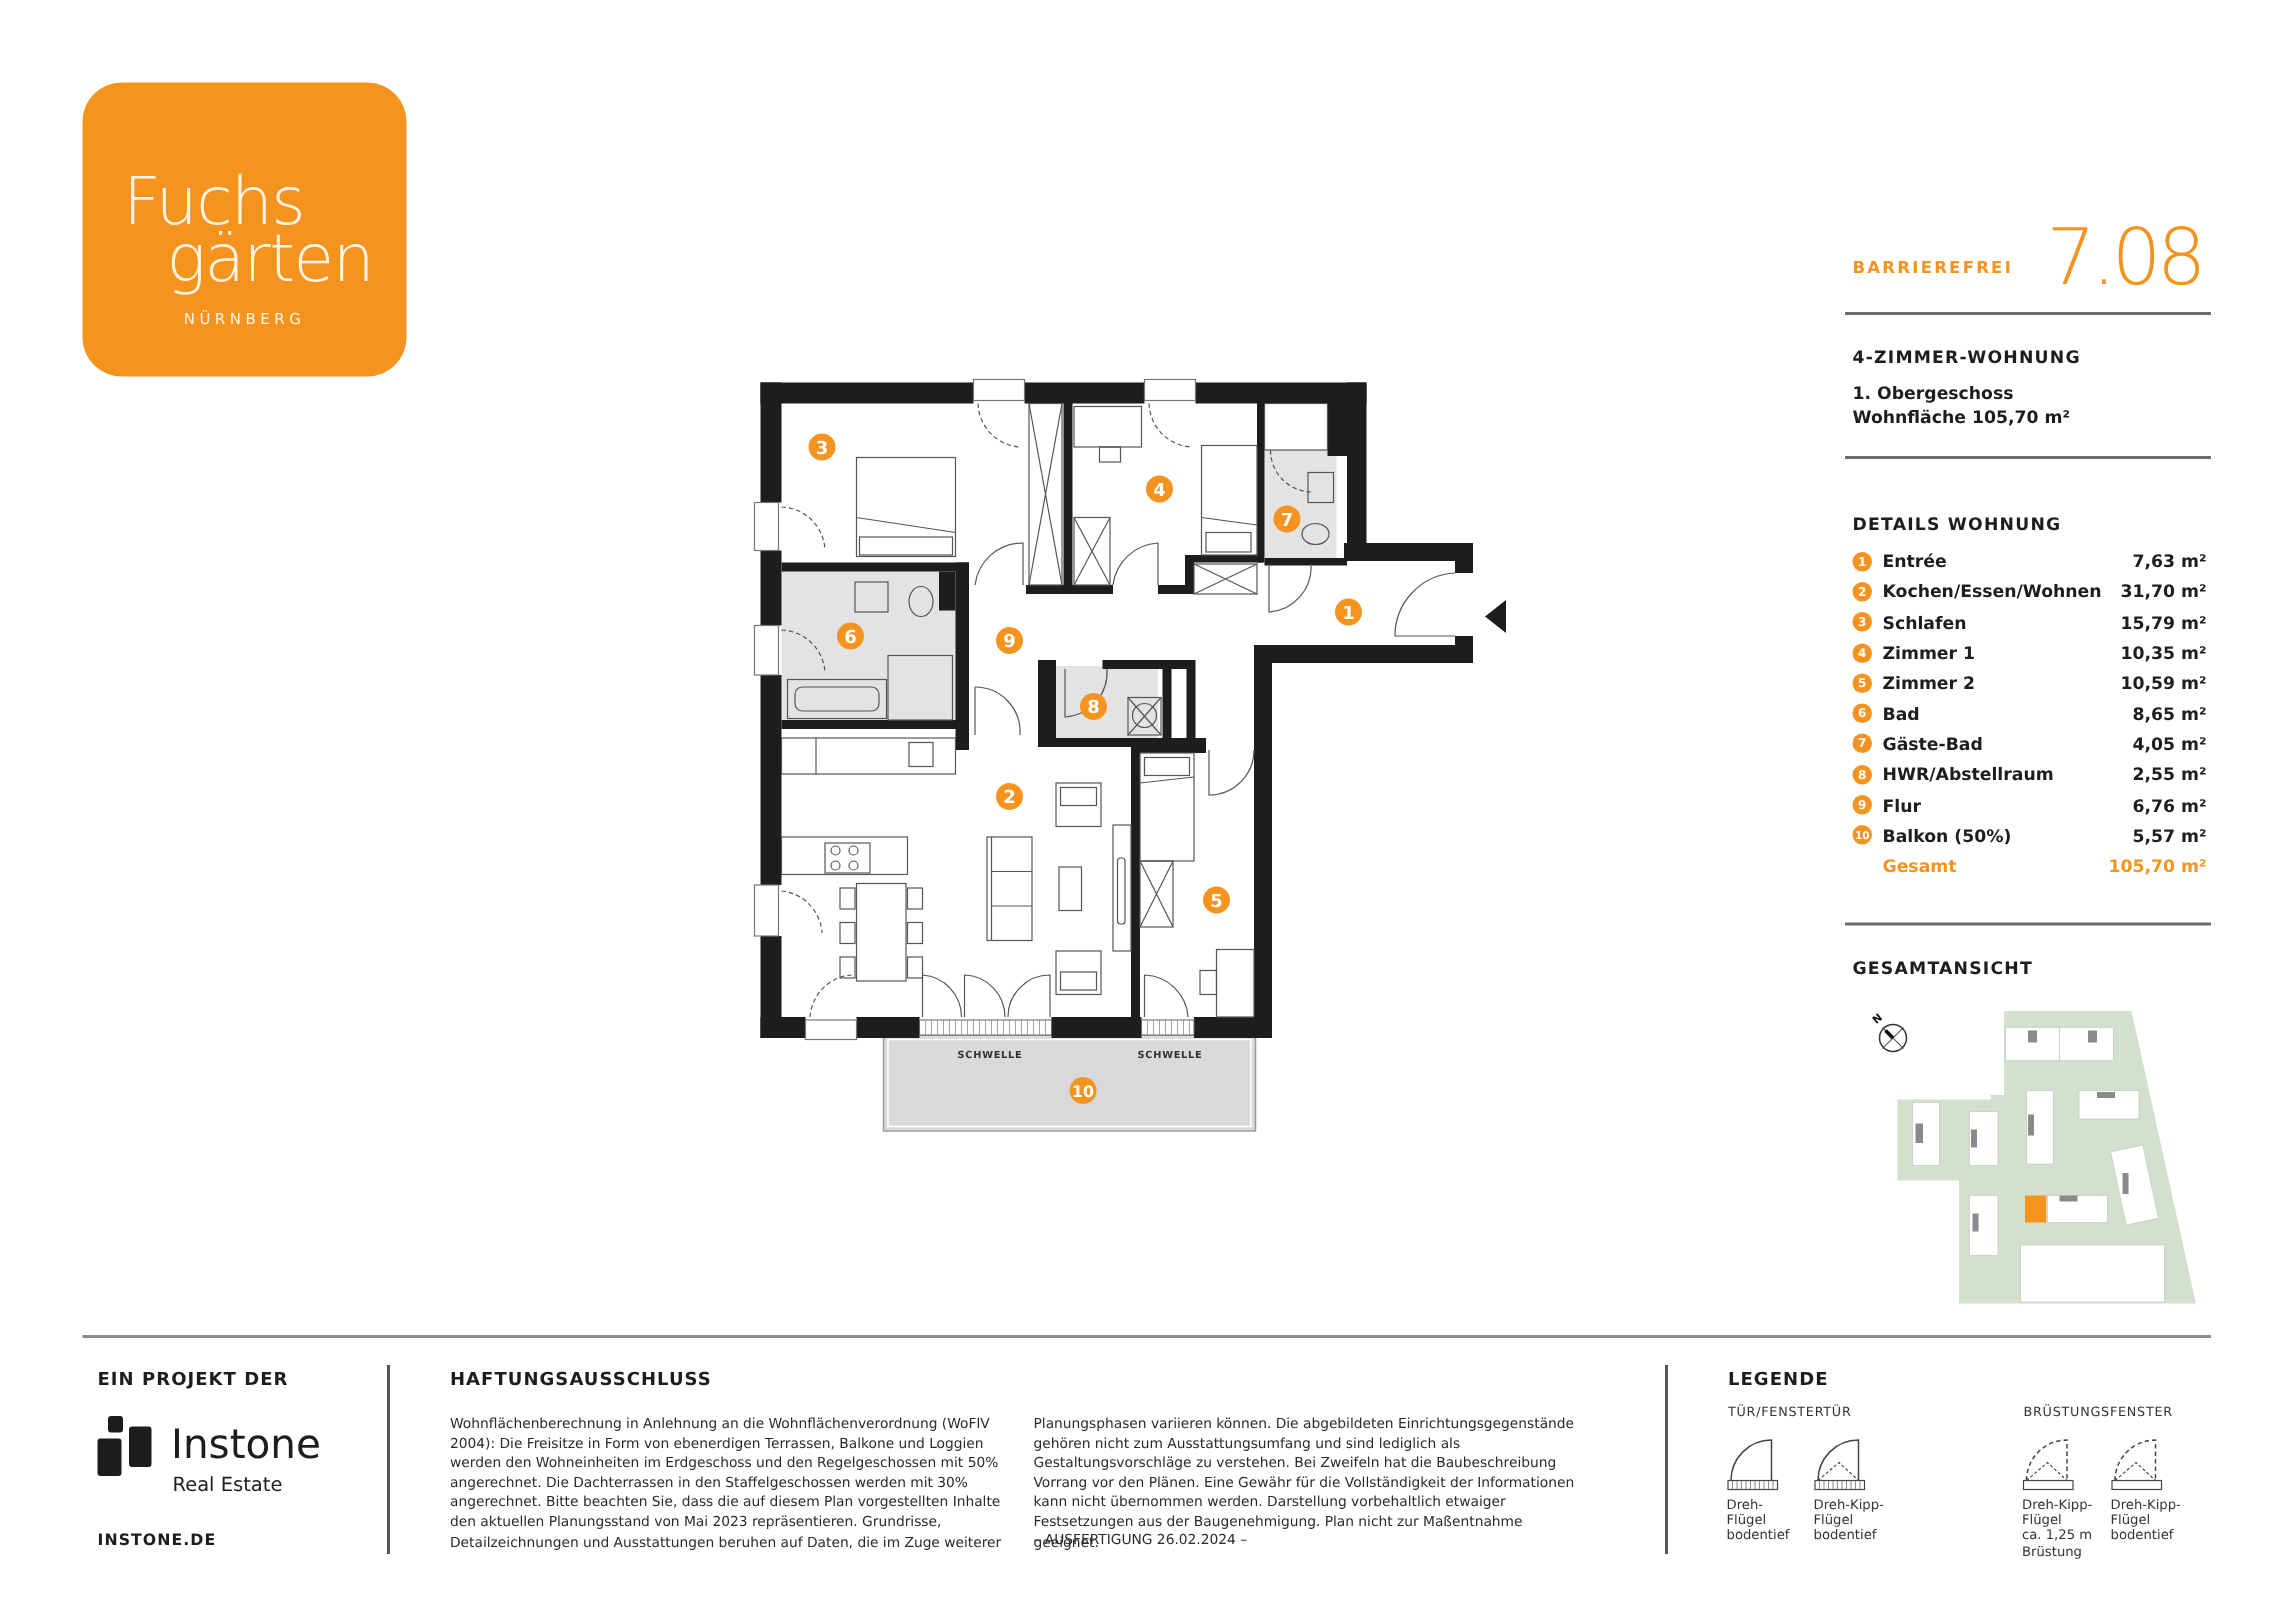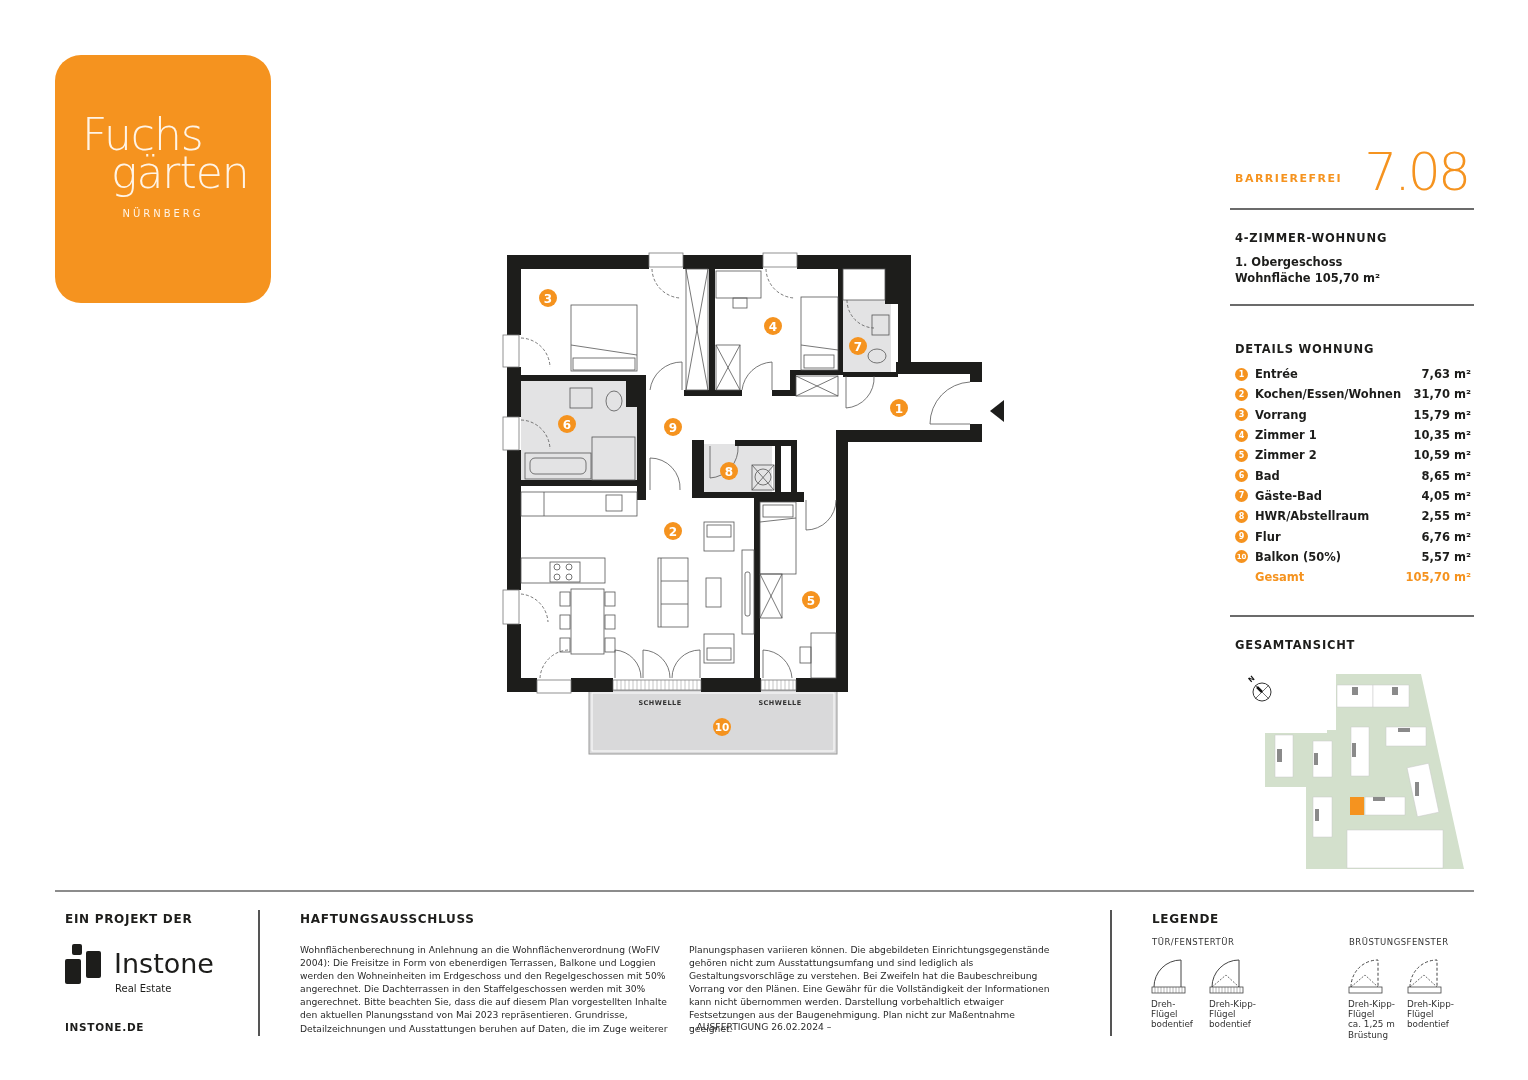--- a/index.html
+++ b/index.html
@@ -1,20 +1,20 @@
 <!DOCTYPE html>
 <html><head>
 <meta charset="utf-8">
 <style>
   * { box-sizing: border-box; margin: 0; padding: 0; }
   html, body { width: 1528px; height: 1080px; background: #ffffff; overflow: hidden; }
   body { position: relative; font-family: "DejaVu Sans", "Liberation Sans", sans-serif; color: #1d1d1b; }
 
   
-  .logo { position: absolute; left: 55px; top: 55px; width: 216px; height: 248px; background: #f5931f; border-radius: 26px; }
+  .logo { position: absolute; left: 55px; top: 55px; width: 216px; height: 196px; background: #f5931f; border-radius: 26px; }
   .logo-word { position: absolute; left: 27px; color: #fff4e6; font-family: "DejaVu Sans", sans-serif; font-weight: 200; font-size: 44px; letter-spacing: -1px; line-height: 1; }
   .logo-w1 { top: 58px; }
   .logo-w2 { top: 96px; left: 56px; }
   .logo-city { position: absolute; left: 0; right: 0; top: 153px; text-align: center; color: #fff4e6; font-size: 10px; letter-spacing: 3px; font-weight: 400; }
   .barrierefrei { position: absolute; left: 0; top: 38px; font-size: 11px; font-weight: 700; letter-spacing: 1.5px; color: #f5931f; }
   .unit-no { position: absolute; right: 6px; top: 0; font-size: 52px; font-weight: 200; color: #f5931f; letter-spacing: -3px; line-height: 1; font-family: "DejaVu Sans", sans-serif; }
   .rule { position: absolute; left: 1230px; width: 244px; height: 2px; background: #6b6b6b; }
   .h-small { font-size: 11.5px; font-weight: 700; letter-spacing: 0.8px; }
   .t-mid { font-size: 11.5px; font-weight: 700; line-height: 16px; }
   .abs { position: absolute; }
@@ -27,21 +27,21 @@
   .dval { text-align: right; }
   .drow.total { color: #f5931f; }
 
   
   .footer-rule { position: absolute; left: 55px; top: 890px; width: 1419px; height: 2px; background: #8c8c8c; }
   .vsep { position: absolute; top: 910px; width: 1.5px; height: 126px; background: #555; }
   .foot-h { position: absolute; font-size: 12px; font-weight: 700; letter-spacing: 0.7px; }
   .instone-mark { position: absolute; left: 65px; top: 944px; width: 38px; height: 40px; }
   .instone-mark span { position: absolute; background: #1d1d1b; border-radius: 2px; }
   .instone-name { position: absolute; left: 114px; top: 950px; font-size: 27px; font-weight: 400; letter-spacing: 0px; line-height: 1; }
-  .instone-sub { position: absolute; left: 115px; top: 983px; font-size: 10px; font-weight: 400; }
+  .instone-sub { position: absolute; left: 115px; top: 983px; font-size: 13px; font-weight: 400; }
   .disclaimer { position: absolute; font-size: 9.2px; line-height: 13.1px; color: #2a2a2a; }
   .legend-sub { position: absolute; font-size: 8.5px; letter-spacing: 0.5px; color: #333; }
   .legend-item { position: absolute; width: 56px; }
   .legend-item svg { display: block; }
   .legend-cap { font-size: 8.8px; line-height: 10.2px; color: #333; margin-top: 4px; }
 
   .plan { position: absolute; left: 0; top: 0; }
   .room-num { font-family: "DejaVu Sans", sans-serif; font-weight: 700; font-size: 12px; fill: #ffffff; }
   .schwelle { font-family: "DejaVu Sans", sans-serif; font-weight: 700; font-size: 6.5px; fill: #333; letter-spacing: 0.5px; }
 </style>
@@ -304,21 +304,21 @@
       <span class="dlabel">Entrée</span>
       <span class="dval">7,63 m²</span>
     </div>
   <div class="drow">
       <span class="dnum">2</span>
       <span class="dlabel">Kochen/Essen/Wohnen</span>
       <span class="dval">31,70 m²</span>
     </div>
   <div class="drow">
       <span class="dnum">3</span>
-      <span class="dlabel">Vorrang</span>
+      <span class="dlabel">Schlafen</span>
       <span class="dval">15,79 m²</span>
     </div>
   <div class="drow">
       <span class="dnum">4</span>
       <span class="dlabel">Zimmer 1</span>
       <span class="dval">10,35 m²</span>
     </div>
   <div class="drow">
       <span class="dnum">5</span>
       <span class="dlabel">Zimmer 2</span>

